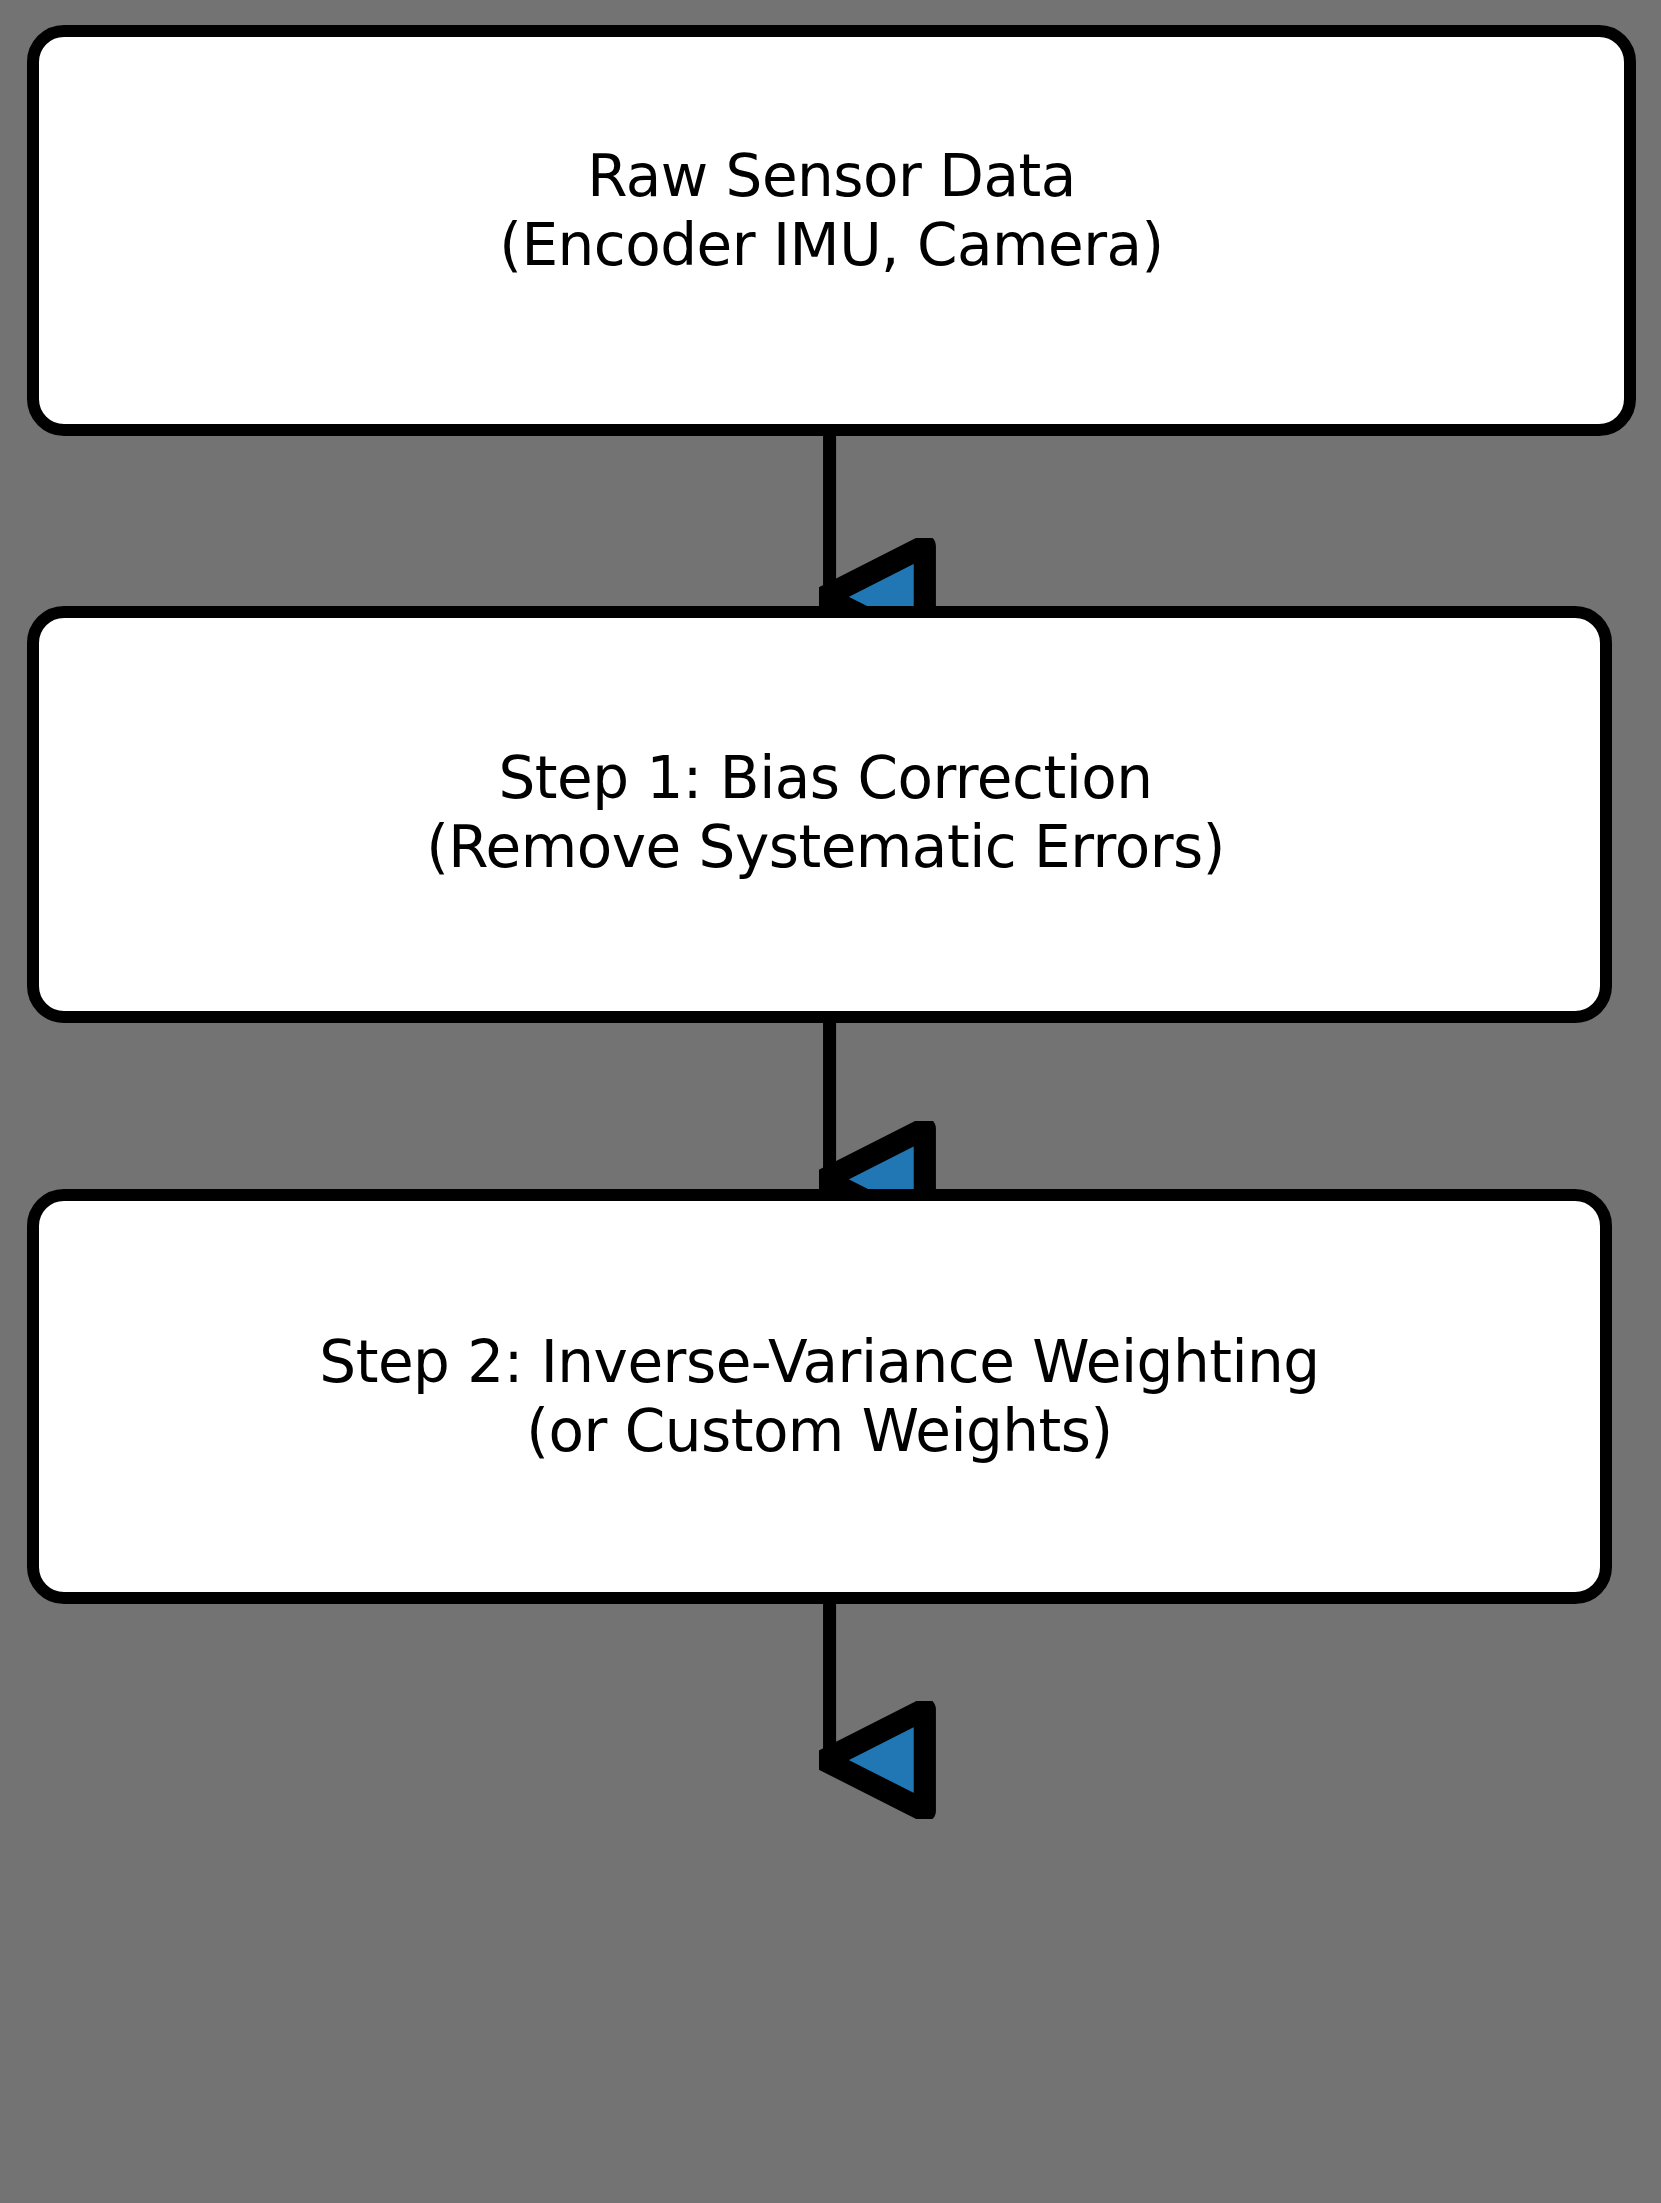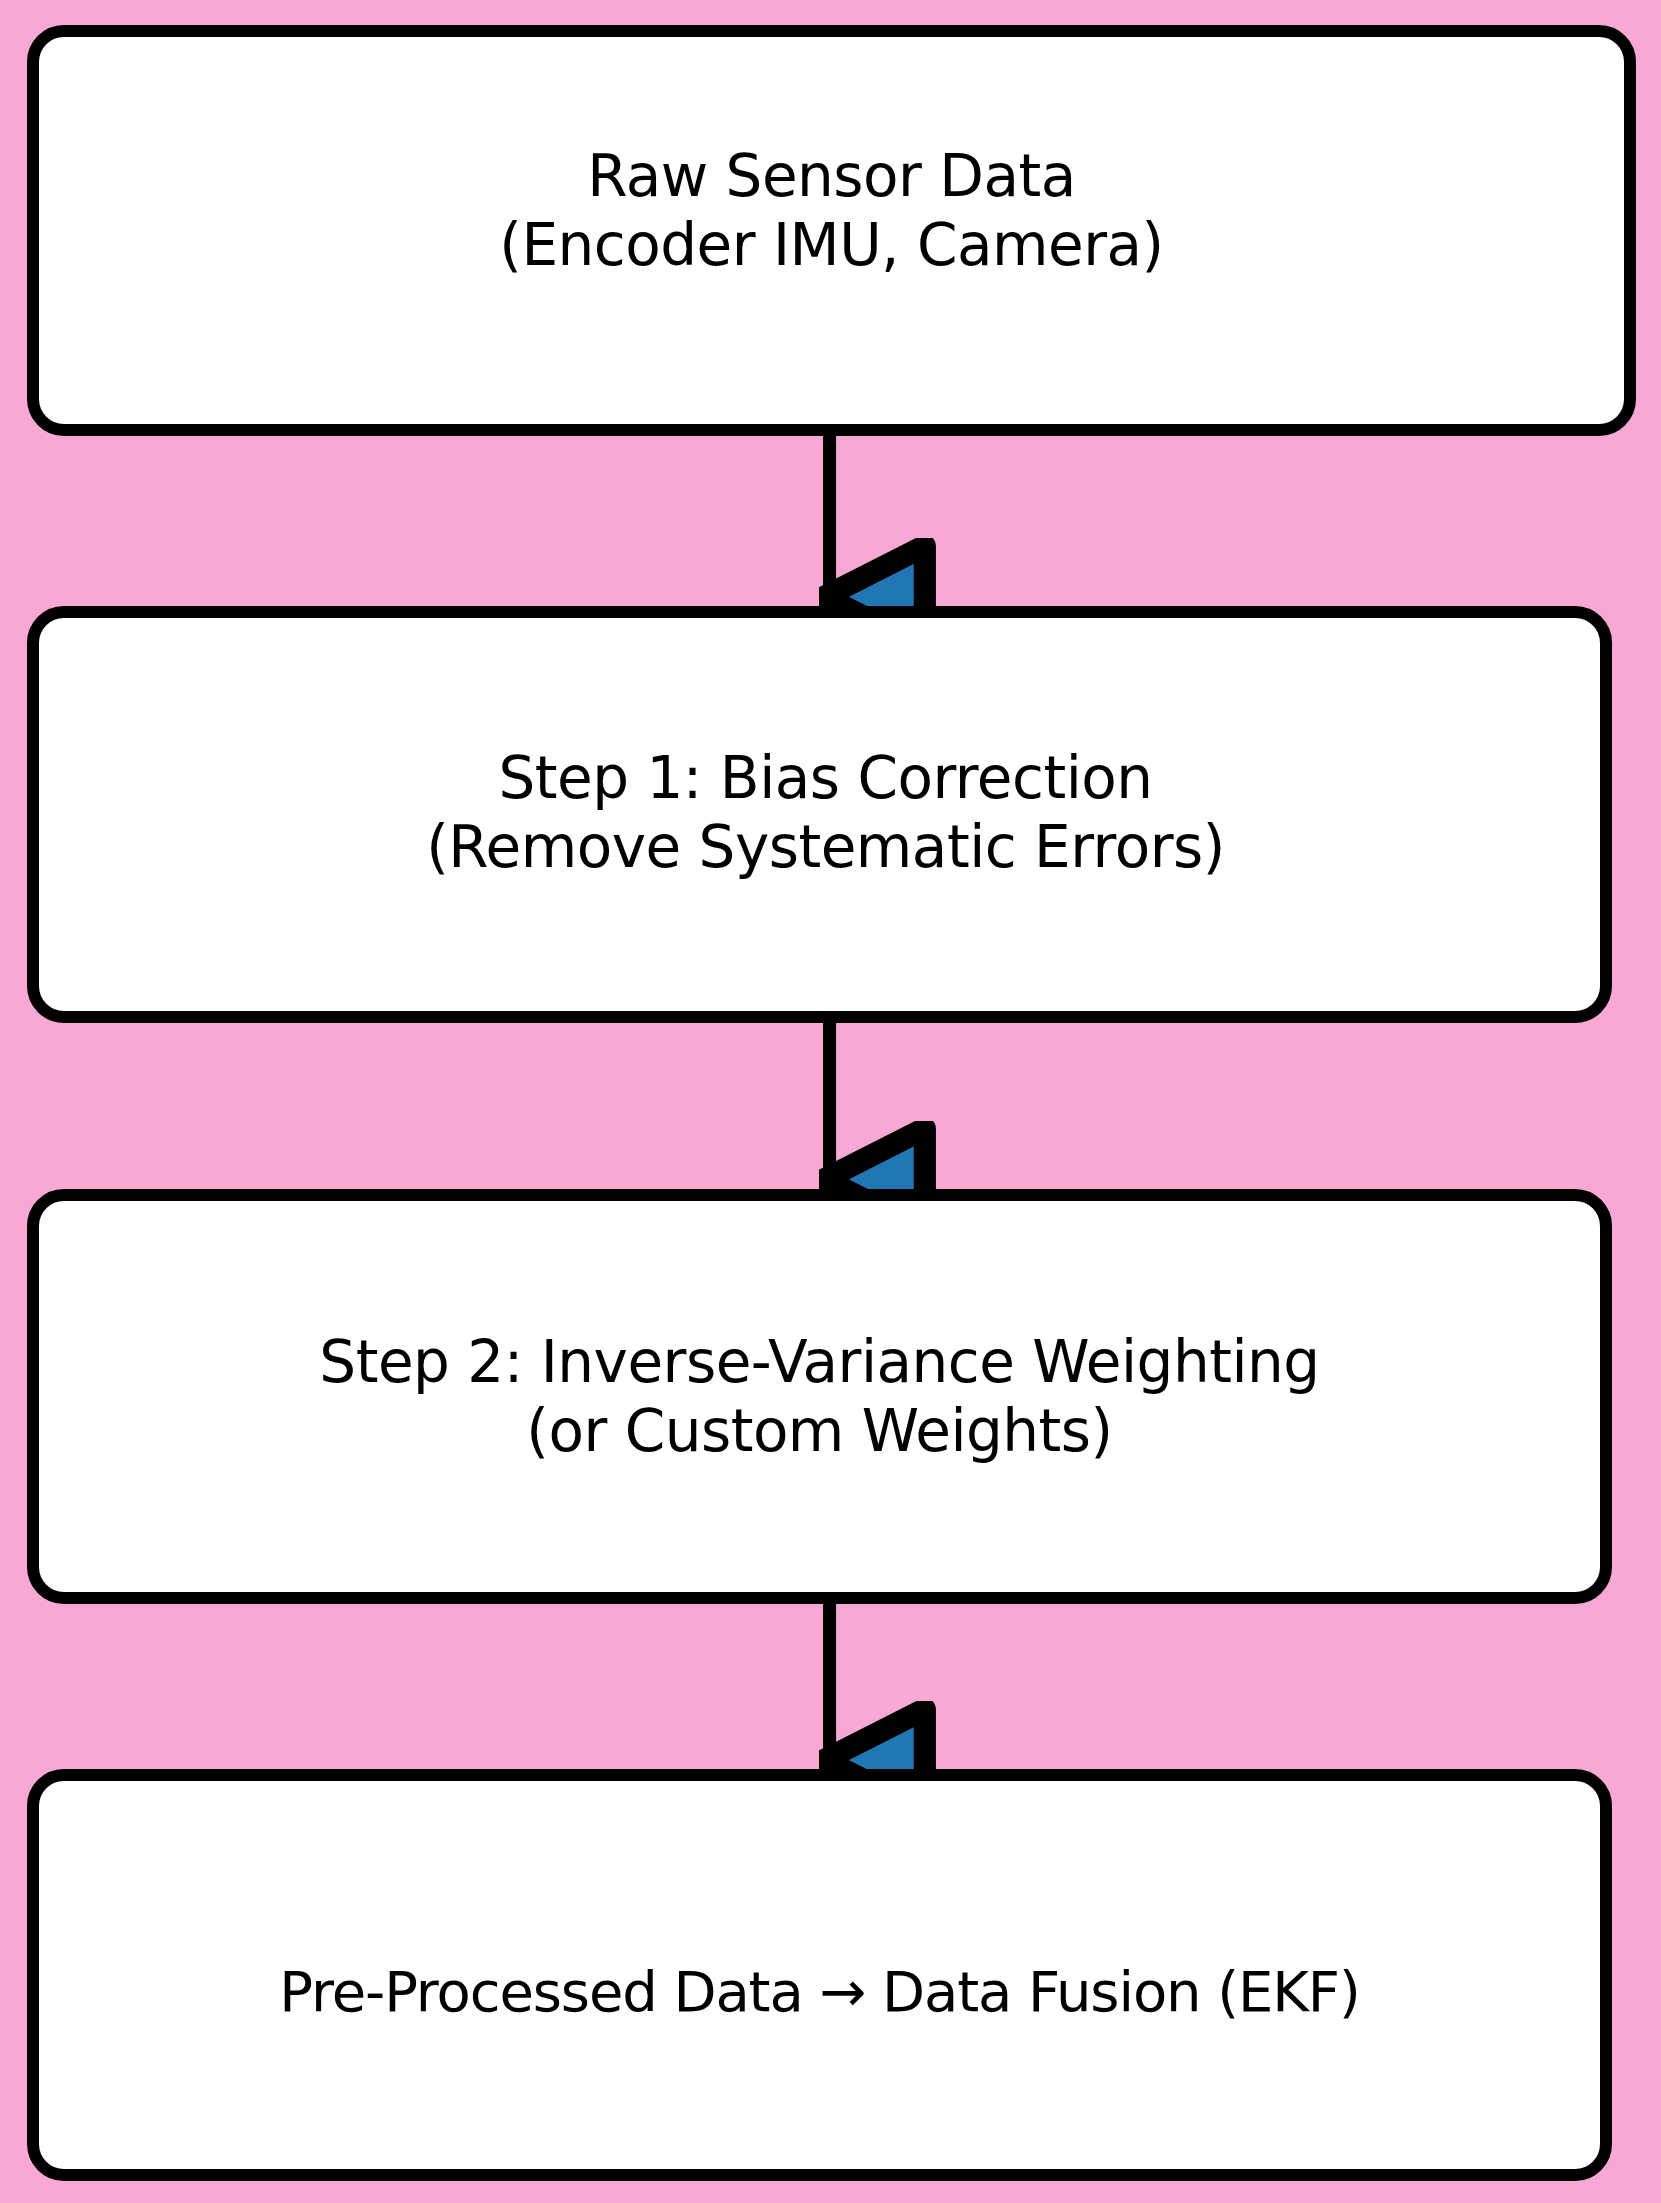--- a/index.html
+++ b/index.html
@@ -7,21 +7,21 @@
     padding: 0;
     background: #ffffff;
   }
   body {
     font-family: "DejaVu Sans", sans-serif;
   }
   #flow-root {
     position: relative;
     width: 1661px;
     height: 2204px;
-    background: #f9a8d4;
+    background: #737373;
     overflow: hidden;
   }
   #flow-svg {
     position: absolute;
     left: 0;
     top: 0;
     width: 1661px;
     height: 2204px;
   }
   .node-box {
@@ -88,18 +88,15 @@
   <div class="node-box" id="node-step-1">
     <div class="node-label">Step 1: Bias Correction
 (Remove Systematic Errors)</div>
   </div>
 
   <div class="node-box" id="node-step-2">
     <div class="node-label">Step 2: Inverse-Variance Weighting
 (or Custom Weights)</div>
   </div>
 
-  <div class="node-box" id="node-output">
-    <div class="node-label tight">Pre-Processed Data → Data Fusion (EKF)</div>
-  </div>
 
 </div>
 
 
 </body></html>

